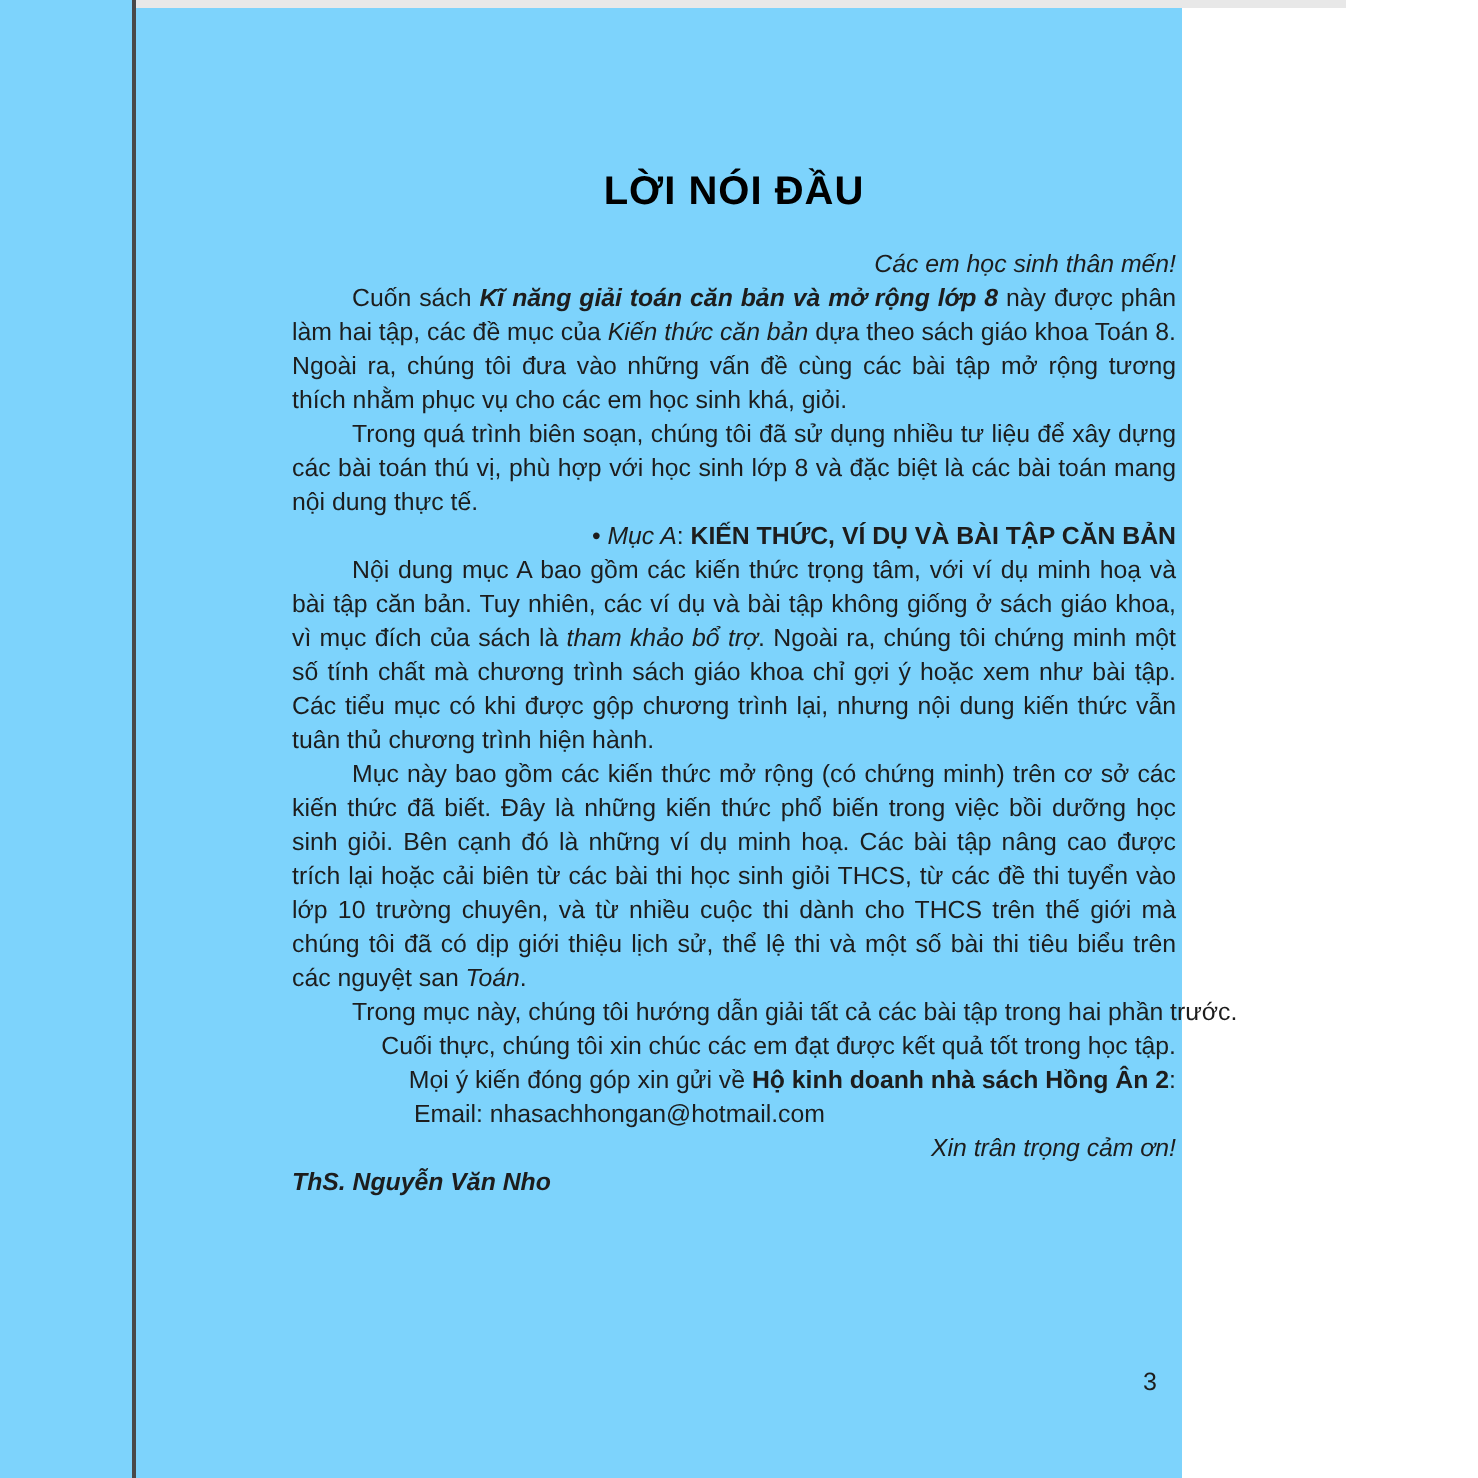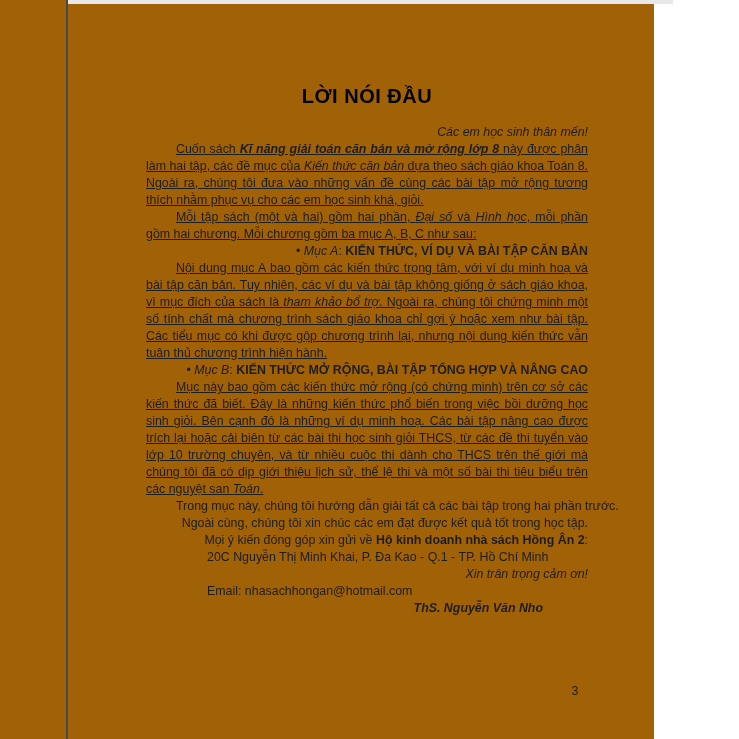--- a/index.html
+++ b/index.html
@@ -6,23 +6,23 @@
     margin: 0;
     padding: 0;
     width: 739px;
     height: 739px;
     background: #ffffff;
     overflow: hidden;
     font-family: "Liberation Sans", sans-serif;
   }
   .scan-page {
     position: relative;
-    width: 654px;
+    width: 591px;
     height: 739px;
-    background: #a16207;
+    background: #7dd3fc;
   }
   .edge-line {
     position: absolute;
     left: 66px;
     top: 0;
     width: 2px;
     height: 739px;
     background: #484848;
   }
   .top-strip {
@@ -51,34 +51,33 @@
     letter-spacing: 0.5px;
     color: #000000;
   }
   .para {
     margin: 0;
     padding: 0;
   }
   .p-body {
     text-align: justify;
     text-indent: 30px;
-    text-decoration: underline;
   }
   .p-line {
     text-align: right;
     text-indent: 30px;
     white-space: nowrap;
   }
   .p-address {
     text-align: left;
     text-indent: 61px;
     white-space: nowrap;
   }
   .p-signature {
-    text-align: right;
+    text-align: left;
     padding-right: 45px;
   }
   .r-i { font-style: italic; }
   .r-b { font-weight: bold; }
   .r-bi { font-weight: bold; font-style: italic; }
   .page-number {
     position: absolute;
     left: 560px;
     top: 684px;
     width: 30px;
@@ -92,29 +91,27 @@
 
 <div class="scan-page">
   <div class="edge-line"></div>
   <div class="top-strip"></div>
 
   <div class="content">
     <h1 class="page-title">LỜI NÓI ĐẦU</h1>
     <div id="paragraphs">
         <p class="para p-line"><span class="r-i">Các em học sinh thân mến!</span></p>
         <p class="para p-body"><span>Cuốn sách </span><span class="r-bi">Kĩ năng giải toán căn bản và mở rộng lớp 8</span><span> này được phân làm hai tập, các đề mục của </span><span class="r-i">Kiến thức căn bản</span><span> dựa theo sách giáo khoa Toán 8. Ngoài ra, chúng tôi đưa vào những vấn đề cùng các bài tập mở rộng tương thích nhằm phục vụ cho các em học sinh khá, giỏi.</span></p>
-        <p class="para p-body"><span>Mỗi tập sách (một và hai) gồm hai phần, </span><span class="r-i">Đại số</span><span> và </span><span class="r-i">Hình học</span><span>, mỗi phần gồm hai chương. Mỗi chương gồm ba mục A, B, C như sau:</span></p>
+        <p class="para p-body"><span>Trong quá trình biên soạn, chúng tôi đã sử dụng nhiều tư liệu để xây dựng các bài toán thú vị, phù hợp với học sinh lớp 8 và đặc biệt là các bài toán mang nội dung thực tế.</span></p>
         <p class="para p-line"><span>• </span><span class="r-i">Mục A</span><span>: </span><span class="r-b">KIẾN THỨC, VÍ DỤ VÀ BÀI TẬP CĂN BẢN</span></p>
         <p class="para p-body"><span>Nội dung mục A bao gồm các kiến thức trọng tâm, với ví dụ minh hoạ và bài tập căn bản. Tuy nhiên, các ví dụ và bài tập không giống ở sách giáo khoa, vì mục đích của sách là </span><span class="r-i">tham khảo bổ trợ</span><span>. Ngoài ra, chúng tôi chứng minh một số tính chất mà chương trình sách giáo khoa chỉ gợi ý hoặc xem như bài tập. Các tiểu mục có khi được gộp chương trình lại, nhưng nội dung kiến thức vẫn tuân thủ chương trình hiện hành.</span></p>
-        <p class="para p-line"><span>• </span><span class="r-i">Mục B</span><span>: </span><span class="r-b">KIẾN THỨC MỞ RỘNG, BÀI TẬP TỔNG HỢP VÀ NÂNG CAO</span></p>
         <p class="para p-body"><span>Mục này bao gồm các kiến thức mở rộng (có chứng minh) trên cơ sở các kiến thức đã biết. Đây là những kiến thức phổ biến trong việc bồi dưỡng học sinh giỏi. Bên cạnh đó là những ví dụ minh hoạ. Các bài tập nâng cao được trích lại hoặc cải biên từ các bài thi học sinh giỏi THCS, từ các đề thi tuyển vào lớp 10 trường chuyên, và từ nhiều cuộc thi dành cho THCS trên thế giới mà chúng tôi đã có dịp giới thiệu lịch sử, thể lệ thi và một số bài thi tiêu biểu trên các nguyệt san </span><span class="r-i">Toán</span><span>.</span></p>
         <p class="para p-line"><span>Trong mục này, chúng tôi hướng dẫn giải tất cả các bài tập trong hai phần trước.</span></p>
-        <p class="para p-line"><span>Ngoài cùng, chúng tôi xin chúc các em đạt được kết quả tốt trong học tập.</span></p>
+        <p class="para p-line"><span>Cuối thực, chúng tôi xin chúc các em đạt được kết quả tốt trong học tập.</span></p>
         <p class="para p-line"><span>Mọi ý kiến đóng góp xin gửi về </span><span class="r-b">Hộ kinh doanh nhà sách Hồng Ân 2</span><span>:</span></p>
-        <p class="para p-address"><span>20C Nguyễn Thị Minh Khai, P. Đa Kao - Q.1 - TP. Hồ Chí Minh</span></p>
+        <p class="para p-address"><span>Email: nhasachhongan@hotmail.com</span></p>
         <p class="para p-line"><span class="r-i">Xin trân trọng cảm ơn!</span></p>
-        <p class="para p-address"><span>Email: nhasachhongan@hotmail.com</span></p>
         <p class="para p-signature"><span class="r-bi">ThS. Nguyễn Văn Nho</span></p>
       </div>
   </div>
 
   <div class="page-number">3</div>
 </div>
 
 </body></html>

